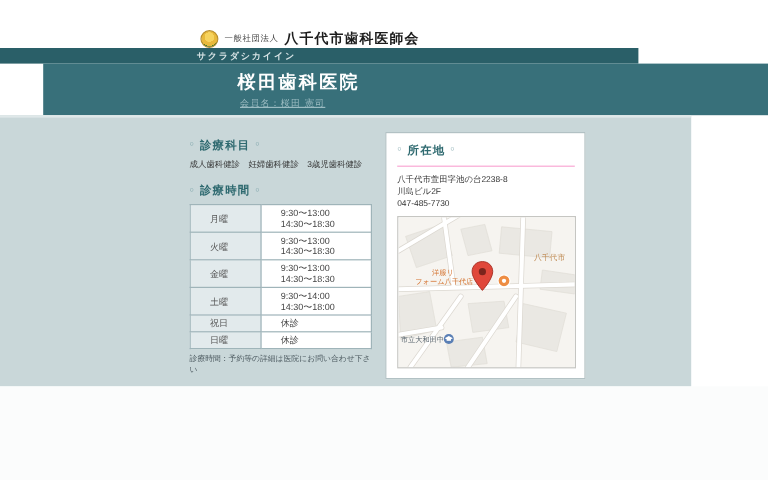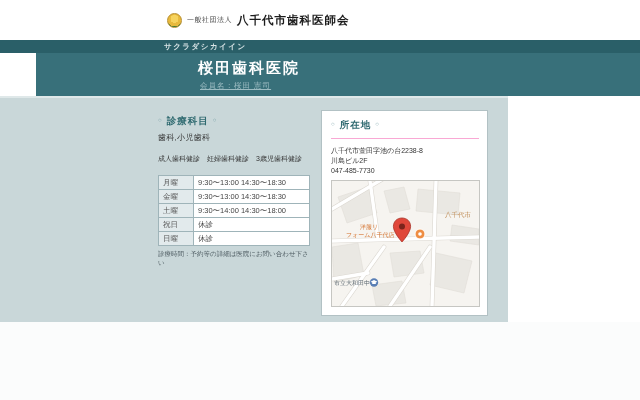--- a/index.html
+++ b/index.html
@@ -4,52 +4,52 @@
 <style>
   html,body{margin:0;padding:0;}
   body{
     width:640px;height:400px;position:relative;overflow:hidden;
     background:#ffffff;
     font-family:"Liberation Sans","DejaVu Sans",sans-serif;
     -webkit-font-smoothing:antialiased;
   }
   
   .topbar{position:absolute;left:0;top:0;width:640px;height:40px;background:#ffffff;}
-  .brand{position:absolute;left:167px;top:0;height:40px;display:flex;align-items:center;gap:5px;cursor:pointer;}
+  .brand{position:absolute;left:167px;top:12px;height:40px;display:flex;align-items:center;gap:5px;cursor:pointer;}
   .logo{
     width:15px;height:15px;border-radius:50%;
     background:radial-gradient(circle at 50% 38%, #f6d35e 0 38%, #e8b93c 39% 70%, #3f7d33 71% 100%);
     border:1px solid #b98f2e;box-sizing:border-box;flex:0 0 auto;
   }
   .org-prefix{font-size:7px;color:#454545;letter-spacing:.5px;}
   .org-name{font-size:11.5px;font-weight:bold;color:#1c1c1c;letter-spacing:1px;}
   
-  .subband{position:absolute;left:0;top:40px;width:640px;height:13px;background:#2a5f68;}
+  .subband{position:absolute;left:0;top:40px;width:532px;height:13px;background:#2a5f68;}
   .subband-text{margin-left:164px;font-size:7.5px;font-weight:bold;color:#d8e4e6;line-height:13px;letter-spacing:1.5px;}
   .mainband{position:absolute;left:0;top:53px;width:640px;height:43px;background:#38707a;margin-left:36px;}
   .clinic-name{margin:0 0 0 162px;padding-top:6px;font-size:15px;font-weight:bold;color:#ffffff;letter-spacing:2px;}
   .member-line{margin:3px 0 0 164px;font-size:7.5px;color:#9cbcc2;letter-spacing:1px;text-decoration:underline;}
   
-  .content{position:absolute;left:0;top:96px;width:508px;height:226px;background:#c9d7d9;border-top:2px solid #dfe8e9;box-sizing:border-box;}
+  .content{position:absolute;left:0;top:96px;width:576px;height:226px;background:#c9d7d9;border-top:2px solid #dfe8e9;box-sizing:border-box;}
   .container{margin:12px 0 0 158px;width:330px;display:flex;justify-content:space-between;align-items:flex-start;}
   .left-col{width:156px;}
   .sec-title{
     font-size:9.5px;font-weight:bold;color:#2f6a70;letter-spacing:1px;margin:0 0 4px 0;
   }
   .sec-title::before,.sec-title::after{content:"○";font-size:6px;color:#6e9aa0;vertical-align:2px;font-weight:normal;}
   .sec-title::before{margin-right:4px;}
   .sec-title::after{margin-left:4px;}
   .sec-value{font-size:8px;color:#333;margin:0 0 11px 0;letter-spacing:.3px;}
   .sec-value.small{font-size:7px;letter-spacing:0;}
   .first-title{margin-top:5px;}
   
   .schedule{border-collapse:collapse;width:152px;margin-top:2px;background:#ffffff;}
   .schedule th,.schedule td{
     border:1px solid #9fb4b9;font-weight:normal;font-size:7.5px;color:#444;
-    padding:2px 4px;text-align:left;line-height:1.2;
+    padding:2px 16px;text-align:left;line-height:1.2;
   }
   .schedule th{width:26px;background:#e2eaec;color:#555;}
   .hours-note{font-size:6.5px;color:#4c5a60;margin-top:4px;letter-spacing:0;}
   
   .loc-box{
     width:167px;box-sizing:border-box;background:#ffffff;border:1px solid #b2c1c4;
     padding:8px 8px 8px 9px;
   }
   .loc-title{margin:0;padding-bottom:6px;border-bottom:1px solid #f9a8d4;}
   .loc-address{font-size:7px;color:#333;line-height:1.45;margin:7px 0 4px 0;}
@@ -75,28 +75,32 @@
 <div class="mainband">
   <h1 class="clinic-name">桜田歯科医院</h1>
   <div class="member-line">会員名：桜田 憲司</div>
 </div>
 
 <div class="content">
   <div class="container">
 
     <div class="left-col">
       <h2 class="sec-title first-title">診療科目</h2>
-      <p class="sec-value">歯科,小児歯科</p>
 
       <p class="sec-value small">成人歯科健診　妊婦歯科健診　3歳児歯科健診</p>
 
+      <h2 class="sec-title">診療時間</h2>
       <table class="schedule">
         <tbody>
             <tr>
               <th>月曜</th>
+              <td>9:30〜13:00 14:30〜18:30</td>
+            </tr>
+            <tr>
+              <th>火曜</th>
               <td>9:30〜13:00 14:30〜18:30</td>
             </tr>
             <tr>
               <th>金曜</th>
               <td>9:30〜13:00 14:30〜18:30</td>
             </tr>
             <tr>
               <th>土曜</th>
               <td>9:30〜14:00 14:30〜18:00</td>
             </tr>

